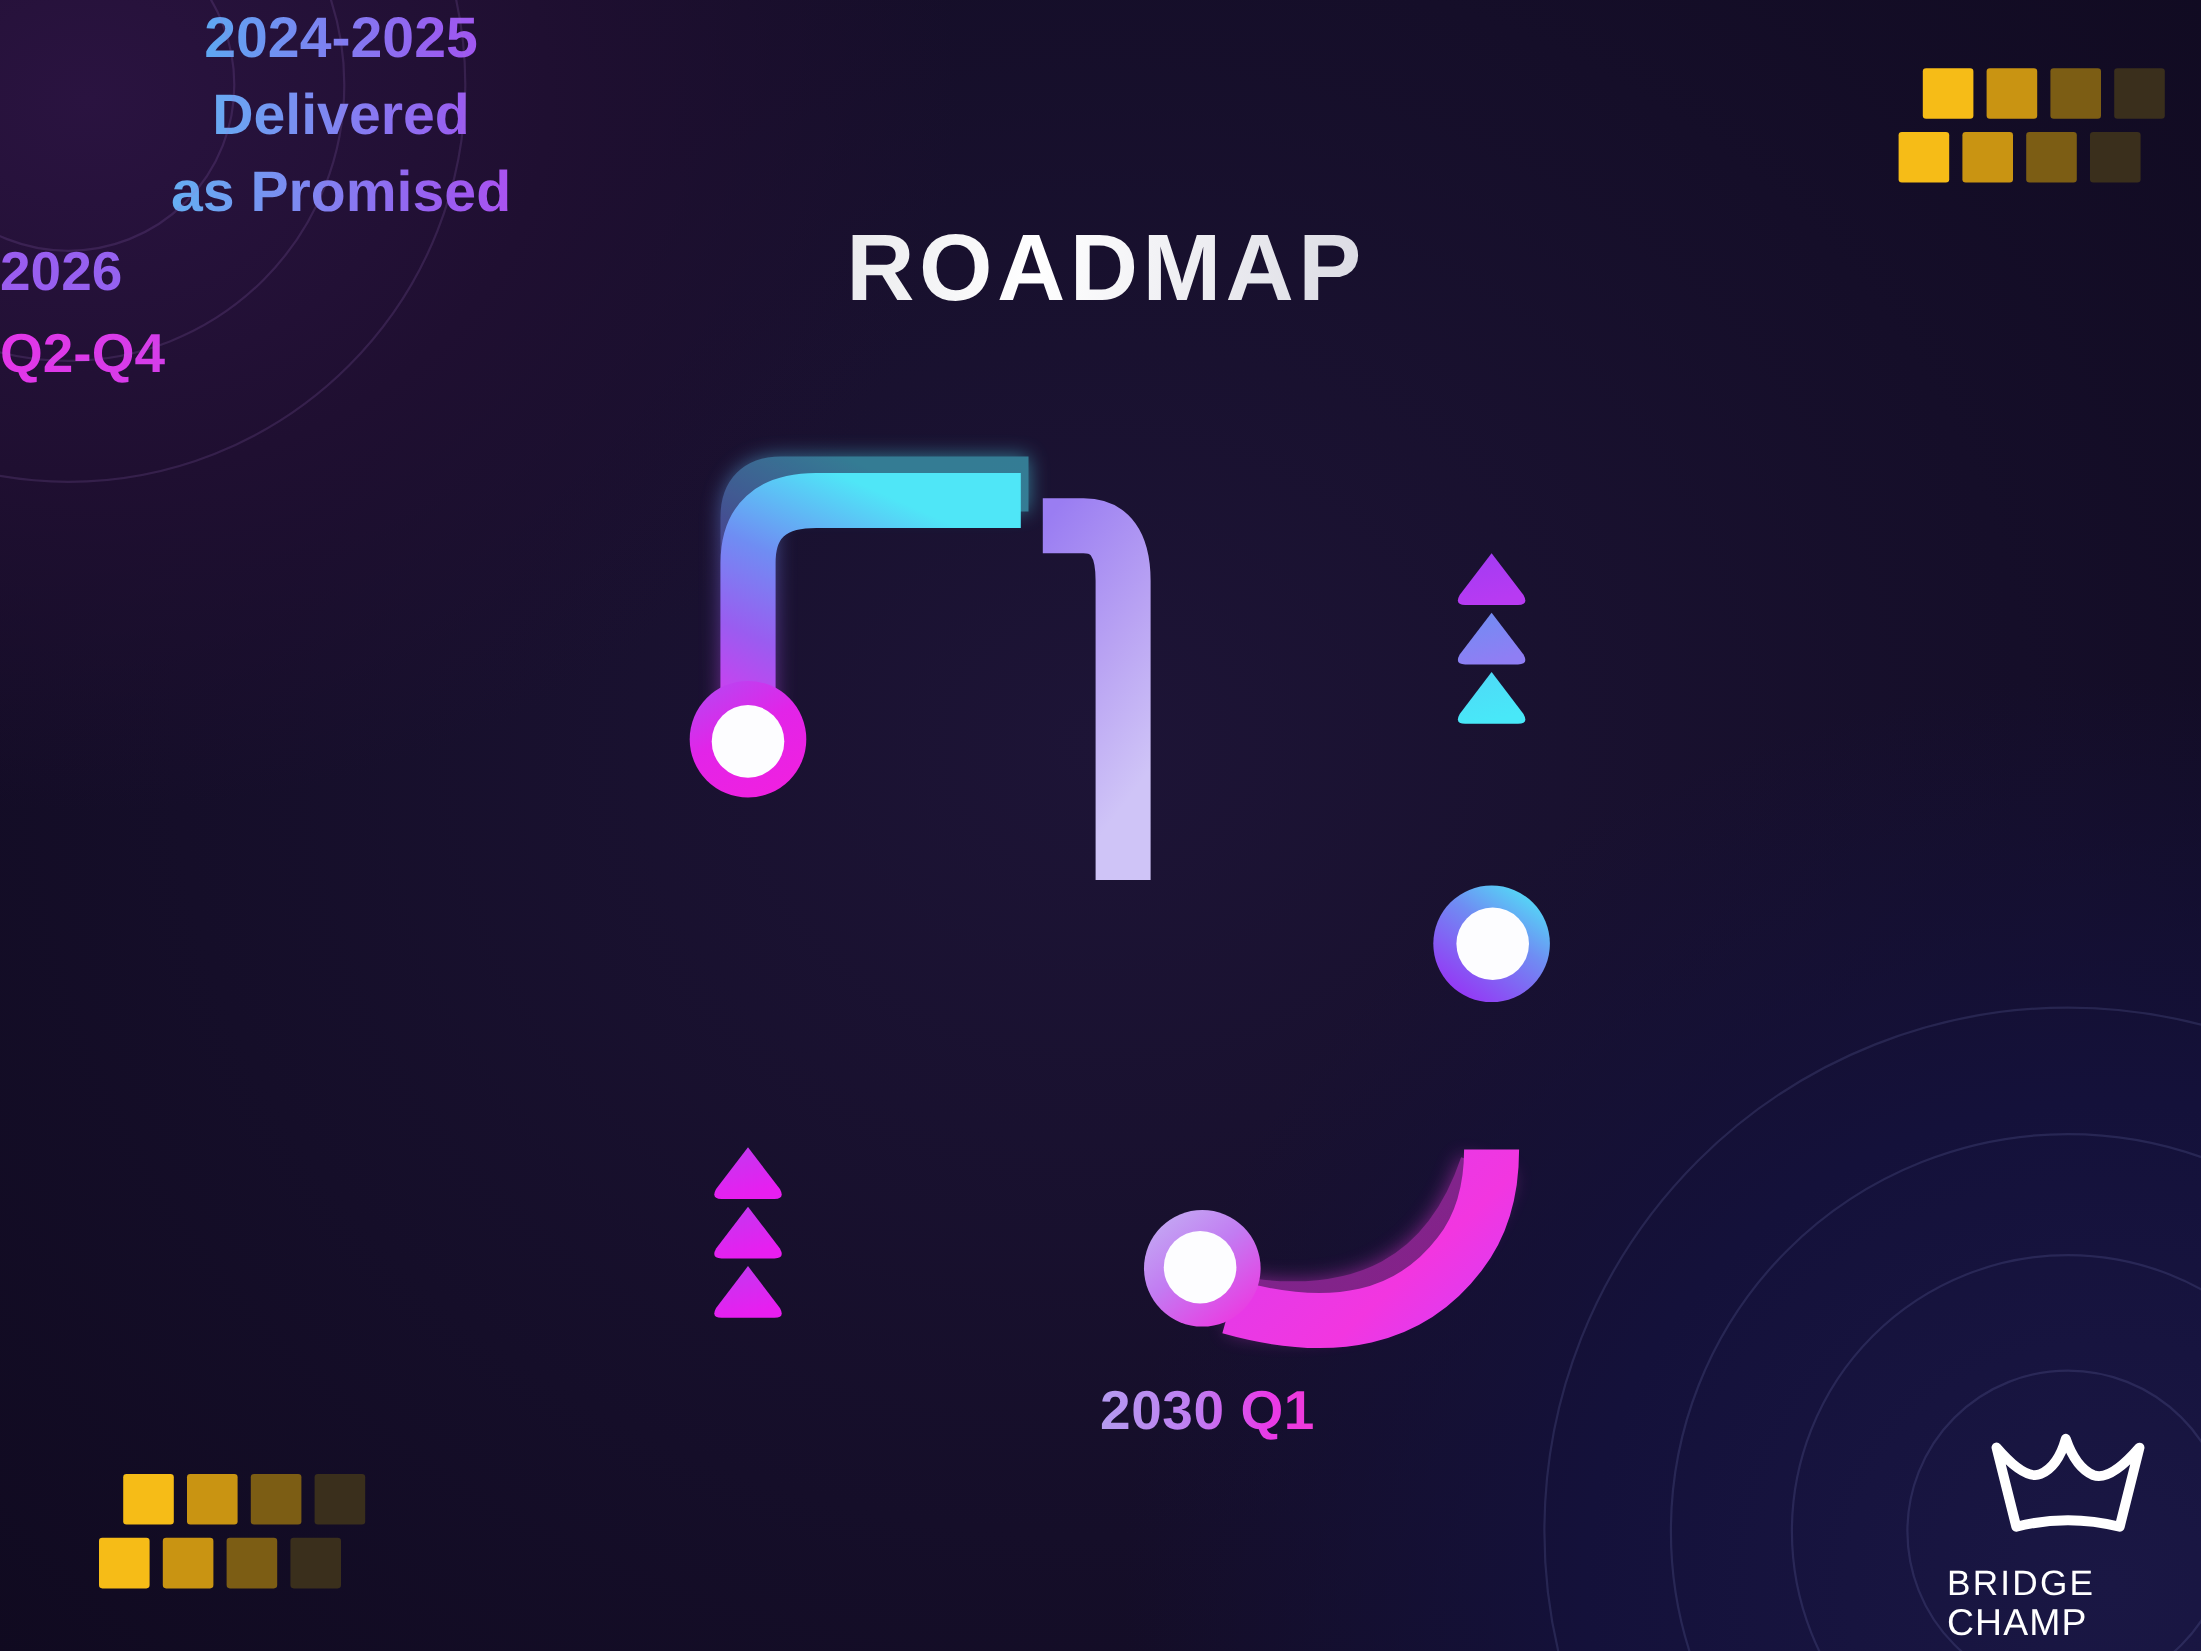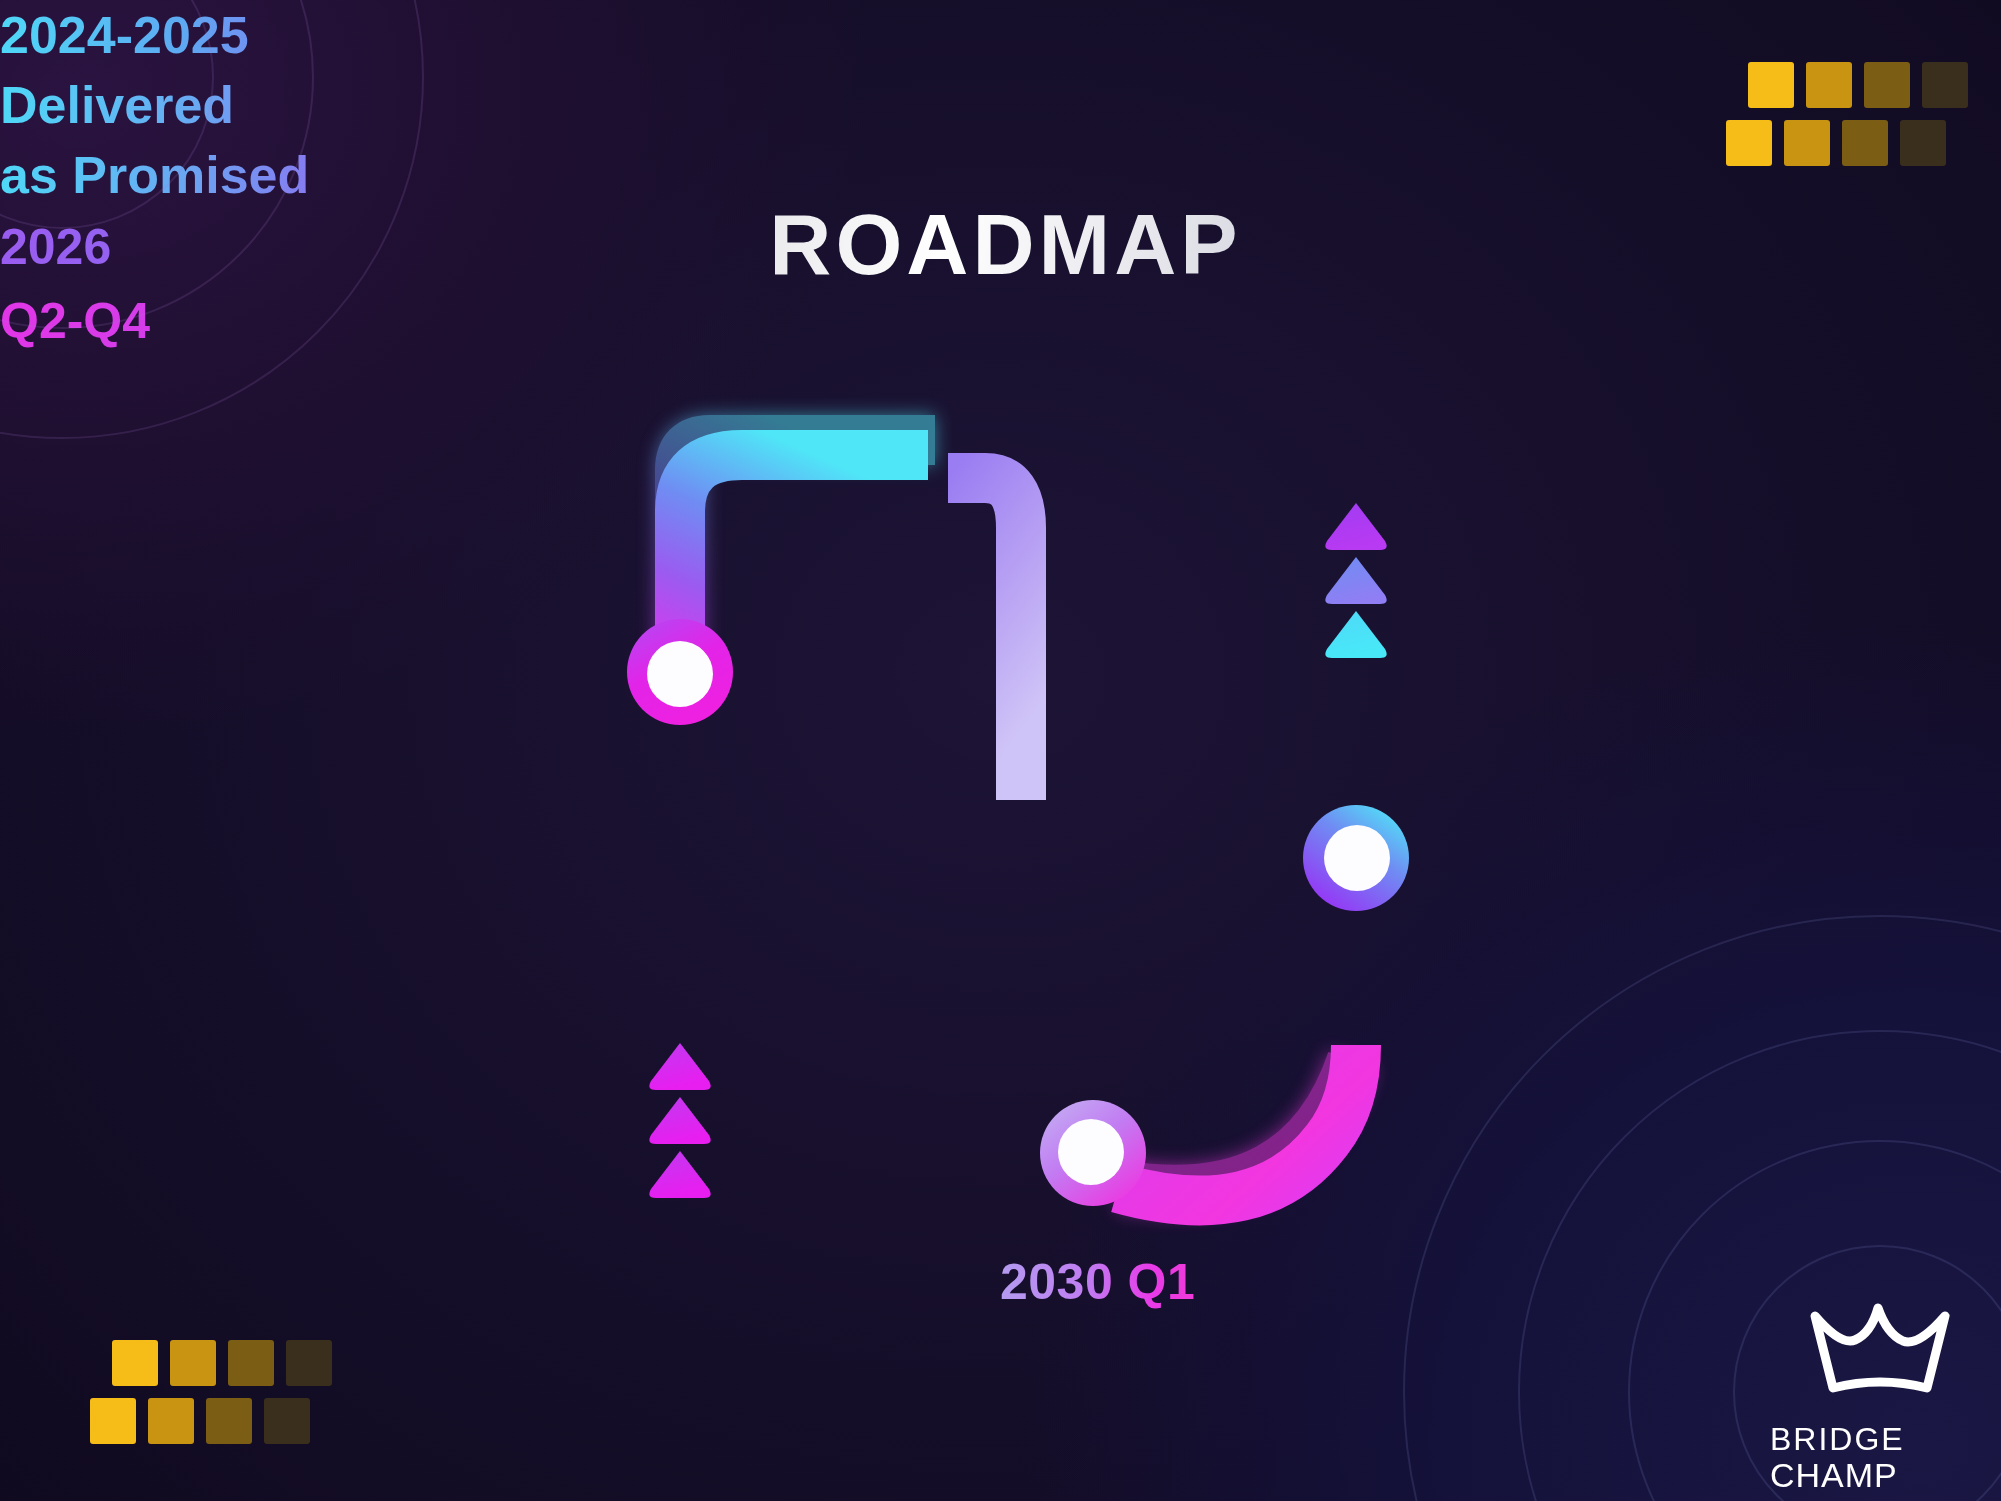--- a/index.html
+++ b/index.html
@@ -41,21 +41,21 @@
   .glabel{
     position:absolute;
     font-weight:bold;
     font-family:"Liberation Sans", sans-serif;
     letter-spacing:.5px;
     white-space:nowrap;
     -webkit-background-clip:text;background-clip:text;
     color:transparent;-webkit-text-fill-color:transparent;
   }
 
-  #lbl-left{ left:0; top:535px; width:620px; font-size:0; }
+  #lbl-left{ left:0; top:535px; width:620px; text-align:center; font-size:0; }
   #lbl-left .ln{
     display:block;font-size:52px;line-height:70px;font-weight:bold;
     -webkit-background-clip:text;background-clip:text;
     color:transparent;-webkit-text-fill-color:transparent;
   }
   #lbl-left .l1{background-image:linear-gradient(90deg,#4fd8f7 0%,#5ea8f2 30%,#9a5cf0 65%,#c63df0 100%);}
   #lbl-left .l2{background-image:linear-gradient(90deg,#4fd8f7 0%,#6aa6f2 33%,#9a5cf0 68%,#c63df0 100%);}
   #lbl-left .l3{background-image:linear-gradient(90deg,#4fd8f7 0%,#6aa6f2 30%,#9a5cf0 65%,#d23bf2 100%);}
 
   #lbl-right{ left:1430px; top:790px; }

